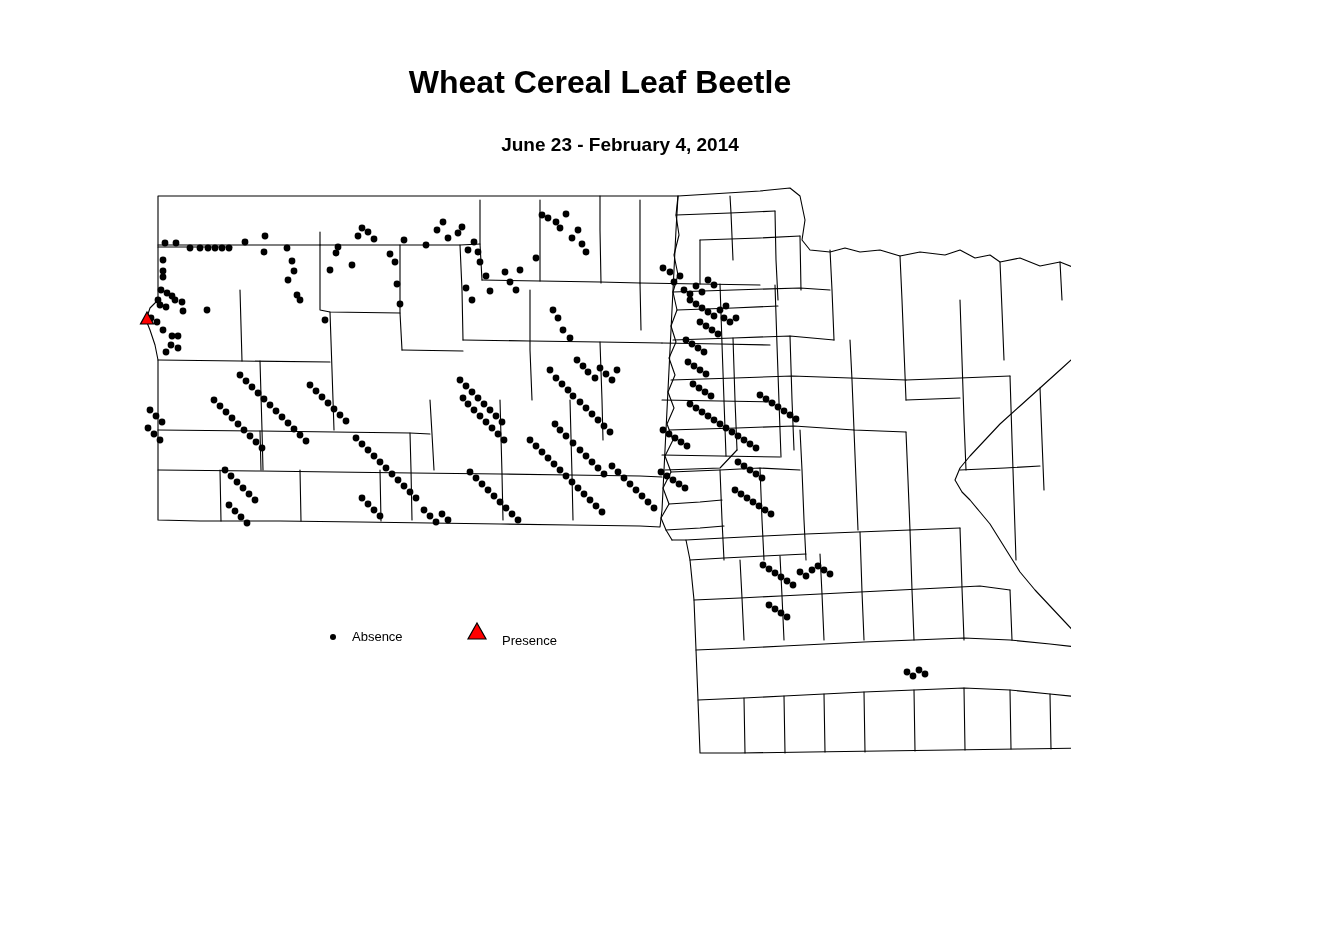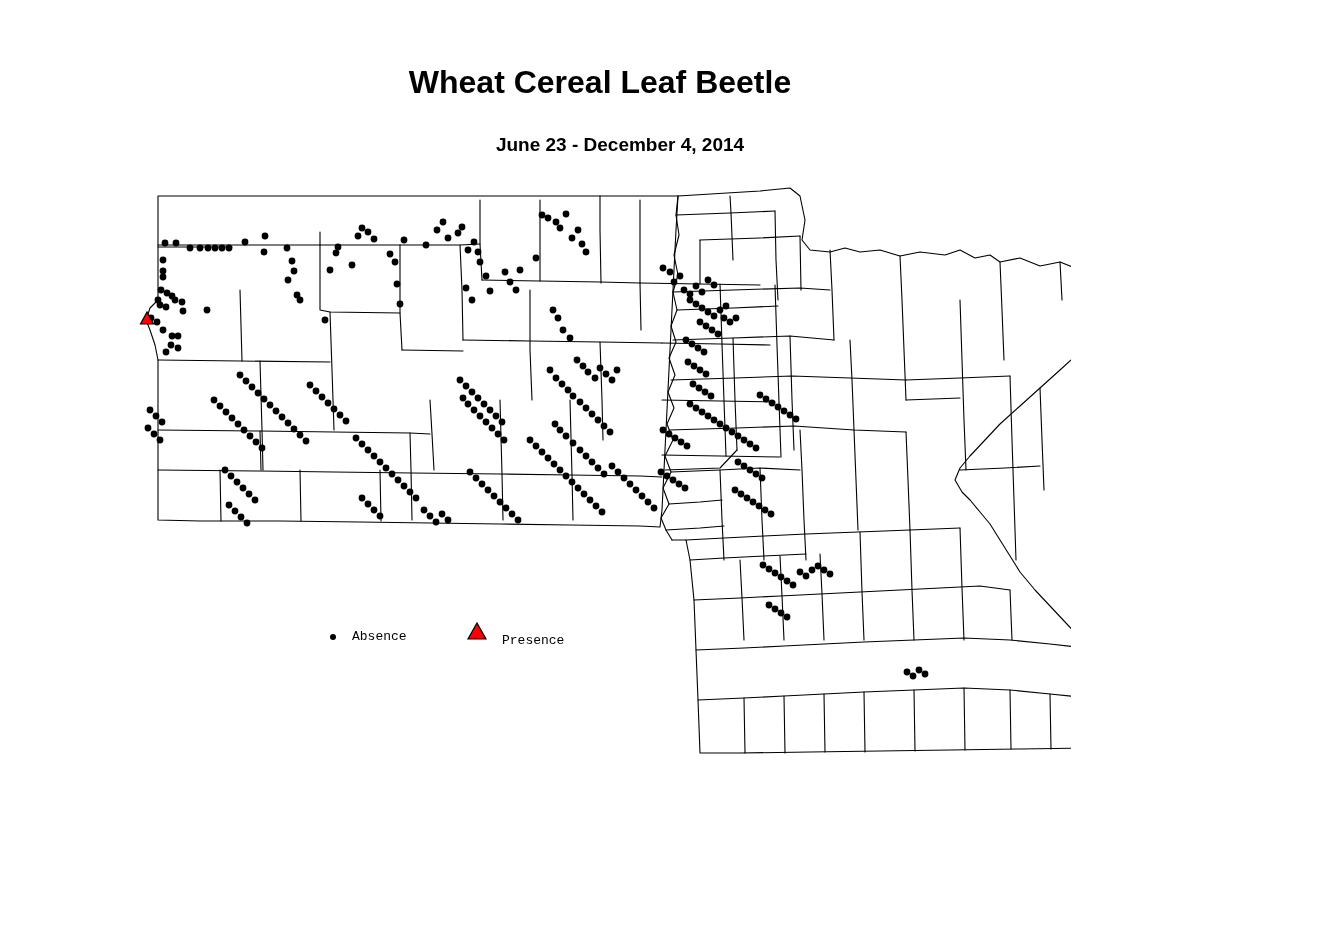--- a/index.html
+++ b/index.html
@@ -50,21 +50,20 @@
     left: 0;
     top: 0;
     width: 1341px;
     height: 926px;
   }
   .legend-label {
     position: absolute;
     font-size: 13px;
     color: #000000;
     white-space: nowrap;
-    font-family: Liberation Mono, monospace;
   }
   #legend-absence-label { left: 352px; top: 629px; }
   #legend-presence-label { left: 502px; top: 624px; margin-top: 9px; }
   #legend-absence-dot {
     position: absolute;
     left: 330px; top: 634px;
     width: 6px; height: 6px;
     border-radius: 50%;
     background: #000000;
   }
@@ -73,21 +72,21 @@
     left: 466px; top: 620px;
     width: 22px; height: 22px;
   }
 </style>
 </head>
 <body>
 
 <div id="page">
 
   <div id="title">Wheat Cereal Leaf Beetle</div>
-  <div id="subtitle">June 23 - December 4, 2014</div>
+  <div id="subtitle">June 23 - February 4, 2014</div>
 
   <div id="map-area">
     <svg id="map-svg" viewBox="0 0 1341 926">
       <g id="basemap-outlines" fill="none" stroke="#000000" stroke-width="1.1" stroke-linejoin="round" stroke-linecap="round">
 
         <path d="M158,196 L158,245 L158,300 L150,308 L146,320 L150,330 L155,345 L158,360 L158,430 L158,470 L158,520 L200,521 L280,521 L360,522 L430,523 L500,524 L570,525 L640,526 L660,527 L662,510 L664,470 L666,430 L668,390 L670,350 L672,310 L674,270 L676,230 L678,196 L600,196 L500,196 L400,196 L300,196 L220,196 Z"></path>
 
         <path d="M158,245 L240,245 L320,245"></path>
         <path d="M158,247 L232,247"></path>
         <path d="M320,232 L320,245 L400,245 L460,245 L480,244"></path>

